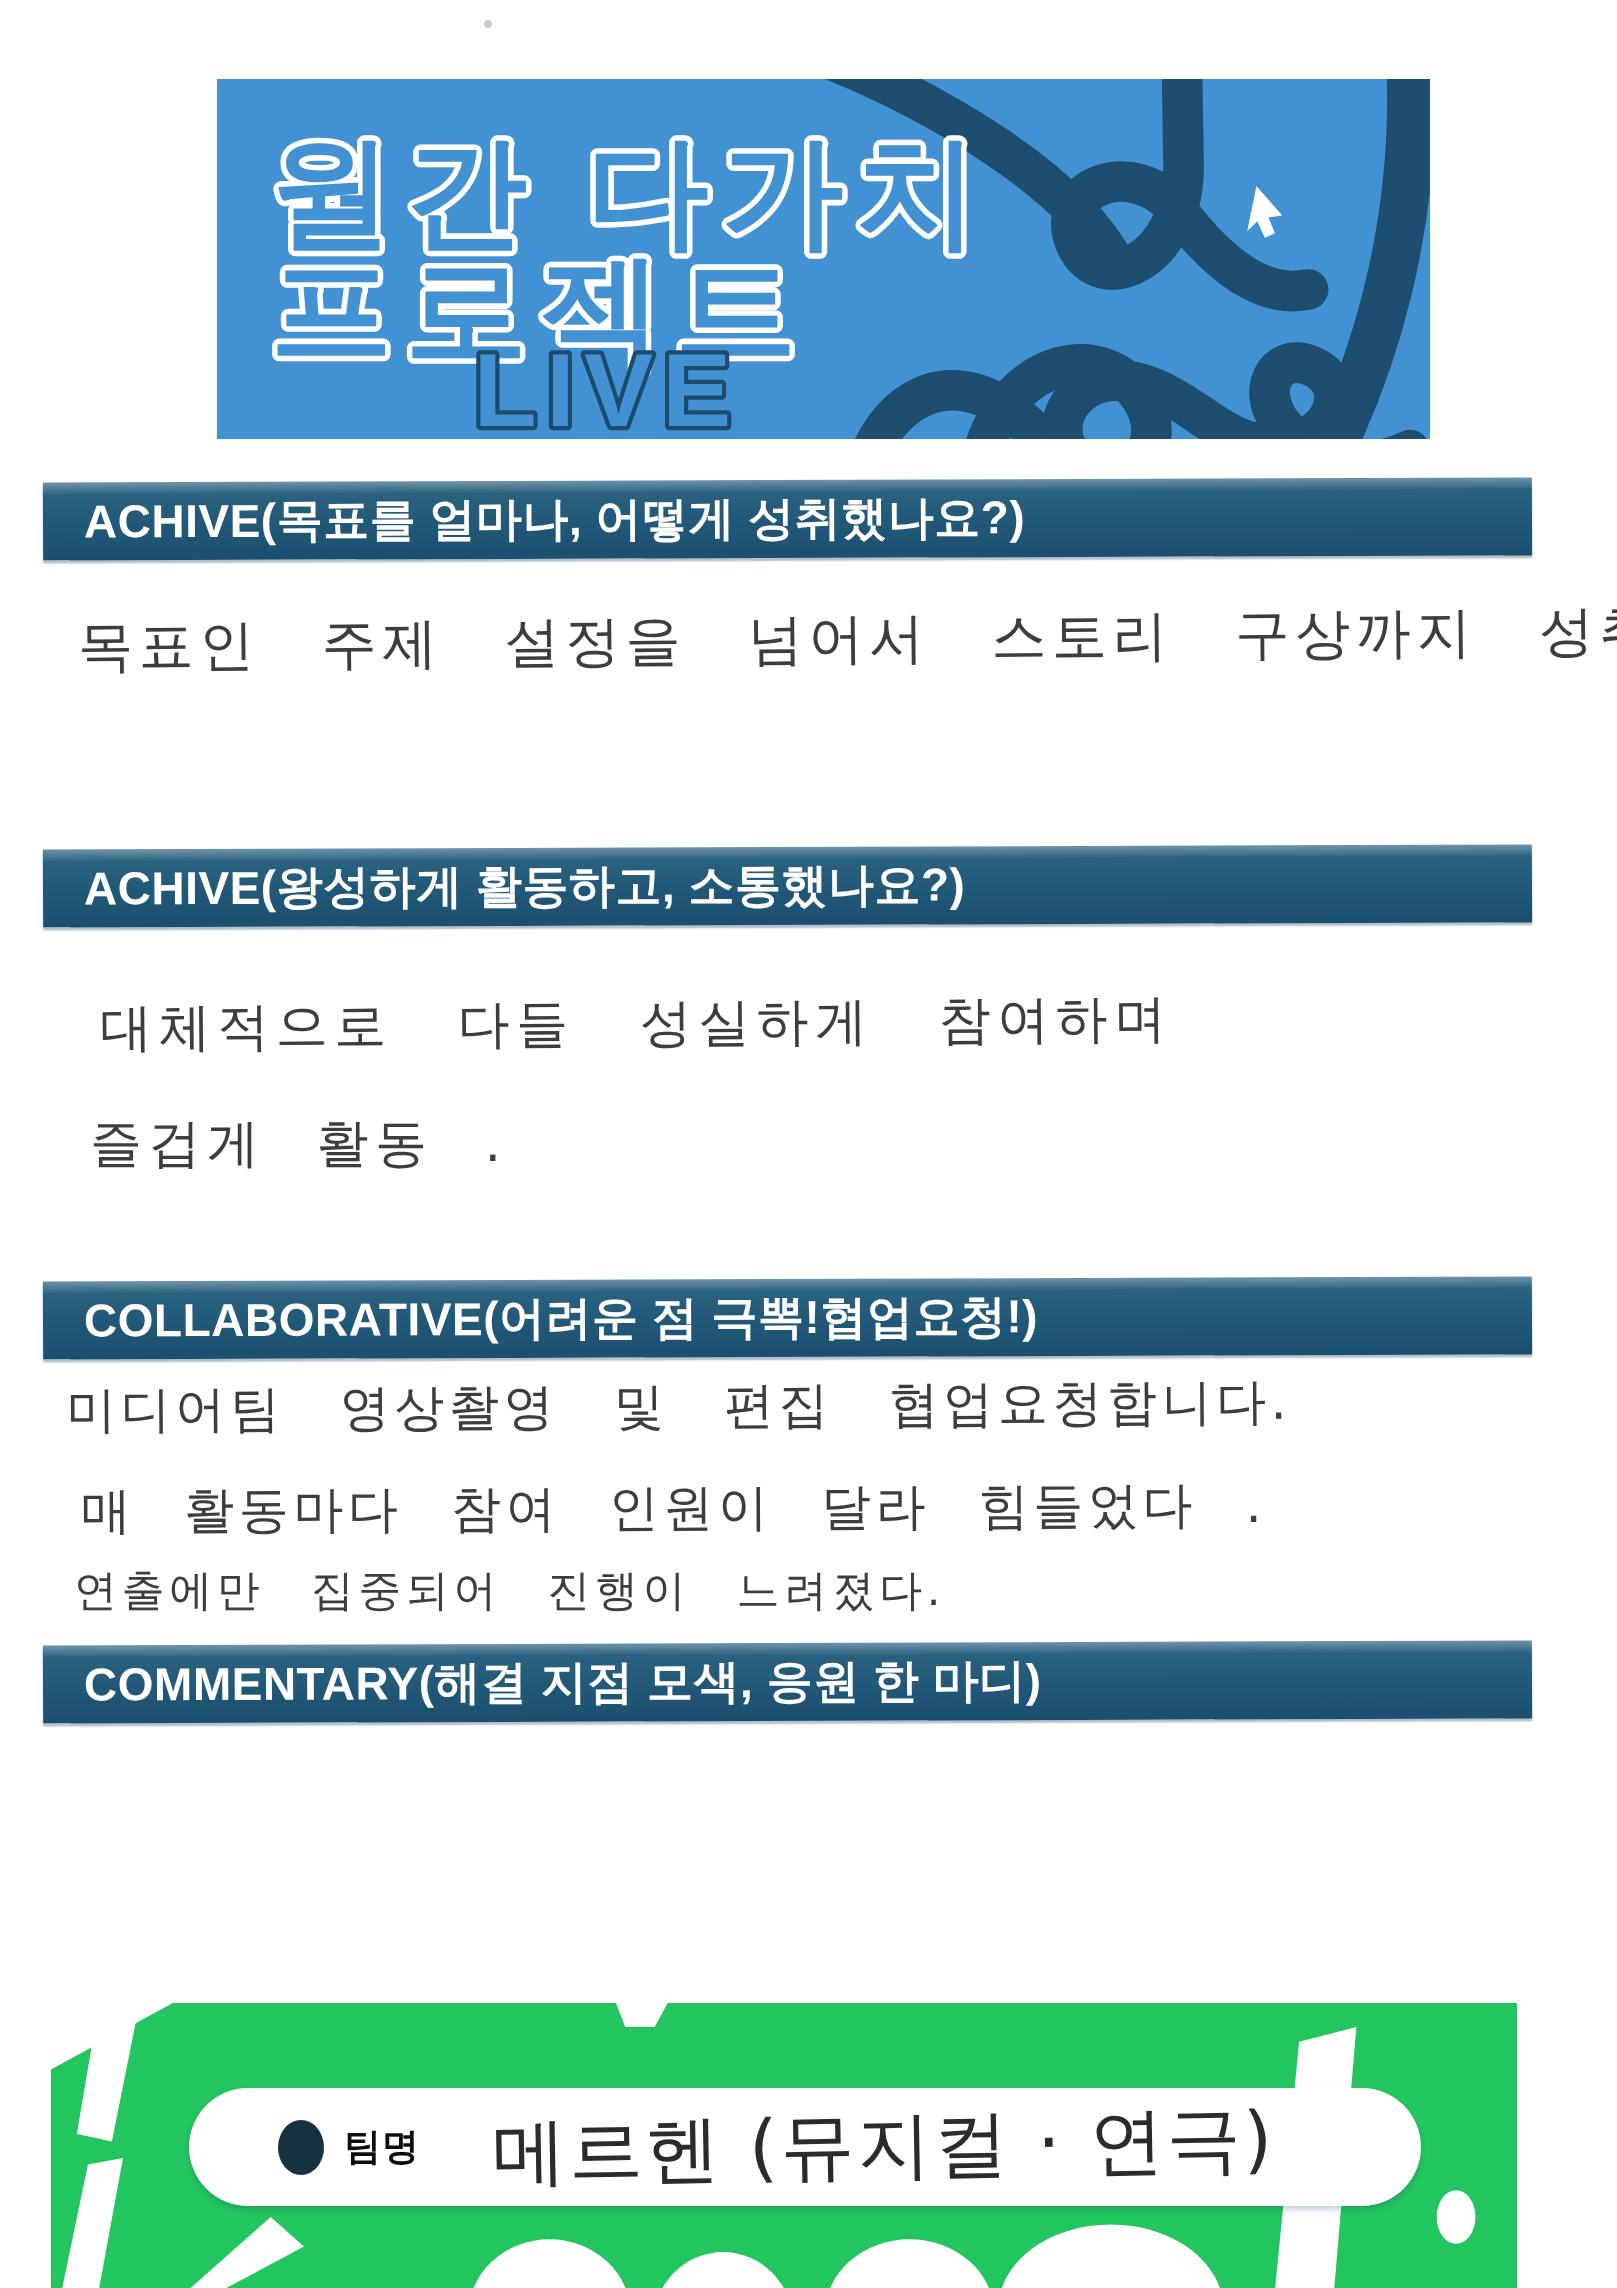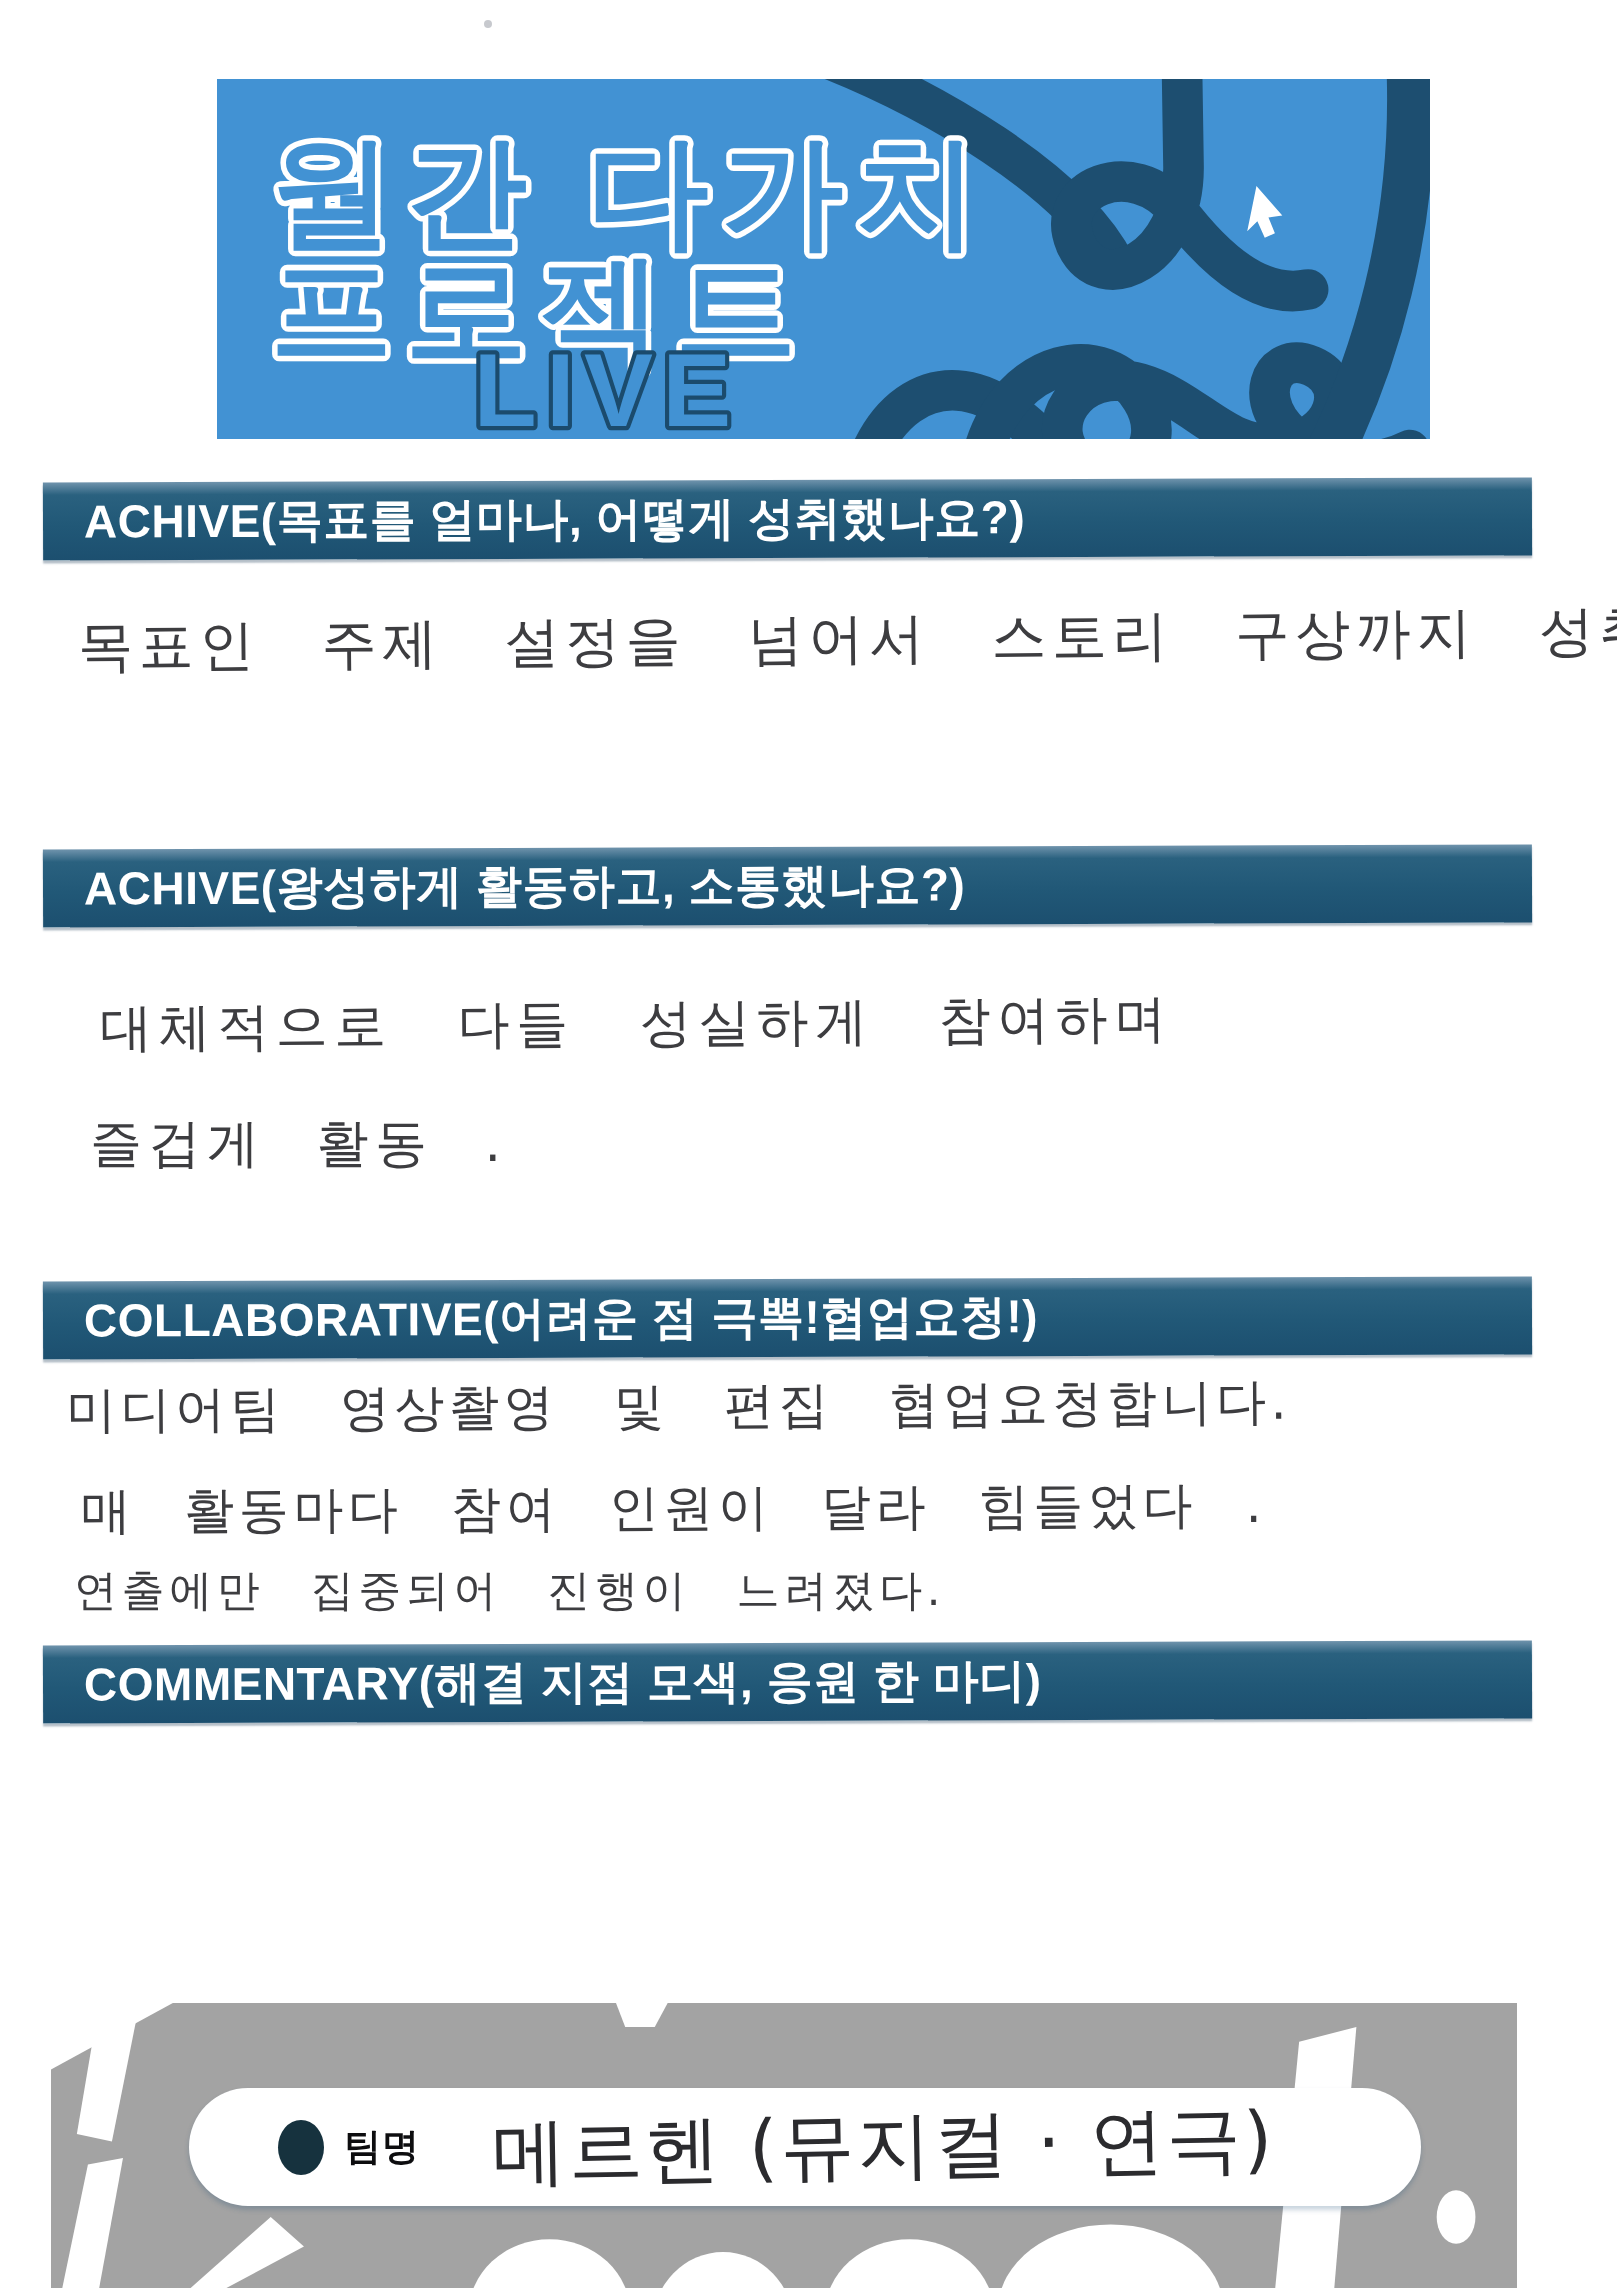--- a/index.html
+++ b/index.html
@@ -36,21 +36,21 @@
   }
   .hw-achive{left:78px;top:602px;font-size:55px;word-spacing:39px;letter-spacing:5.5px;transform:rotate(-0.6deg);}
   .hw-active1{left:100px;top:989px;font-size:52px;word-spacing:42px;letter-spacing:6.5px;transform:rotate(-0.5deg);}
   .hw-active2{left:90px;top:1109px;font-size:52px;word-spacing:28px;letter-spacing:6.5px;}
   .hw-collab1{left:66px;top:1373px;font-size:50px;word-spacing:35px;letter-spacing:4.6px;transform:rotate(-0.4deg);}
   .hw-collab2{left:81px;top:1475px;font-size:50px;word-spacing:28px;letter-spacing:4.6px;transform:rotate(-0.3deg);}
   .hw-collab3{left:66px;top:1562px;font-size:43px;word-spacing:28px;letter-spacing:4.6px;margin-left:8px;}
   
   .footer{
     position:absolute;left:51px;top:2003px;width:1466px;height:286px;
-    background:#a3a3a3;overflow:hidden;
+    background:#22c55e;overflow:hidden;
   }
   .footer-deco{position:absolute;left:0;top:0;width:100%;height:100%;}
   .pill{
     position:absolute;left:138px;top:85px;width:1232px;height:118px;border-radius:66px;
     background:#ffffff;display:flex;align-items:center;padding-left:89px;box-sizing:border-box;
     box-shadow:0 3.7px 5.5px rgba(30,80,120,.25);
   }
   .dot{width:46px;height:55px;border-radius:50%;background:#16323e;flex:0 0 auto;}
   .team-label{margin-left:20px;font-size:37px;font-weight:bold;color:#0d0d0f;letter-spacing:0.9px;}
   .team-name{

